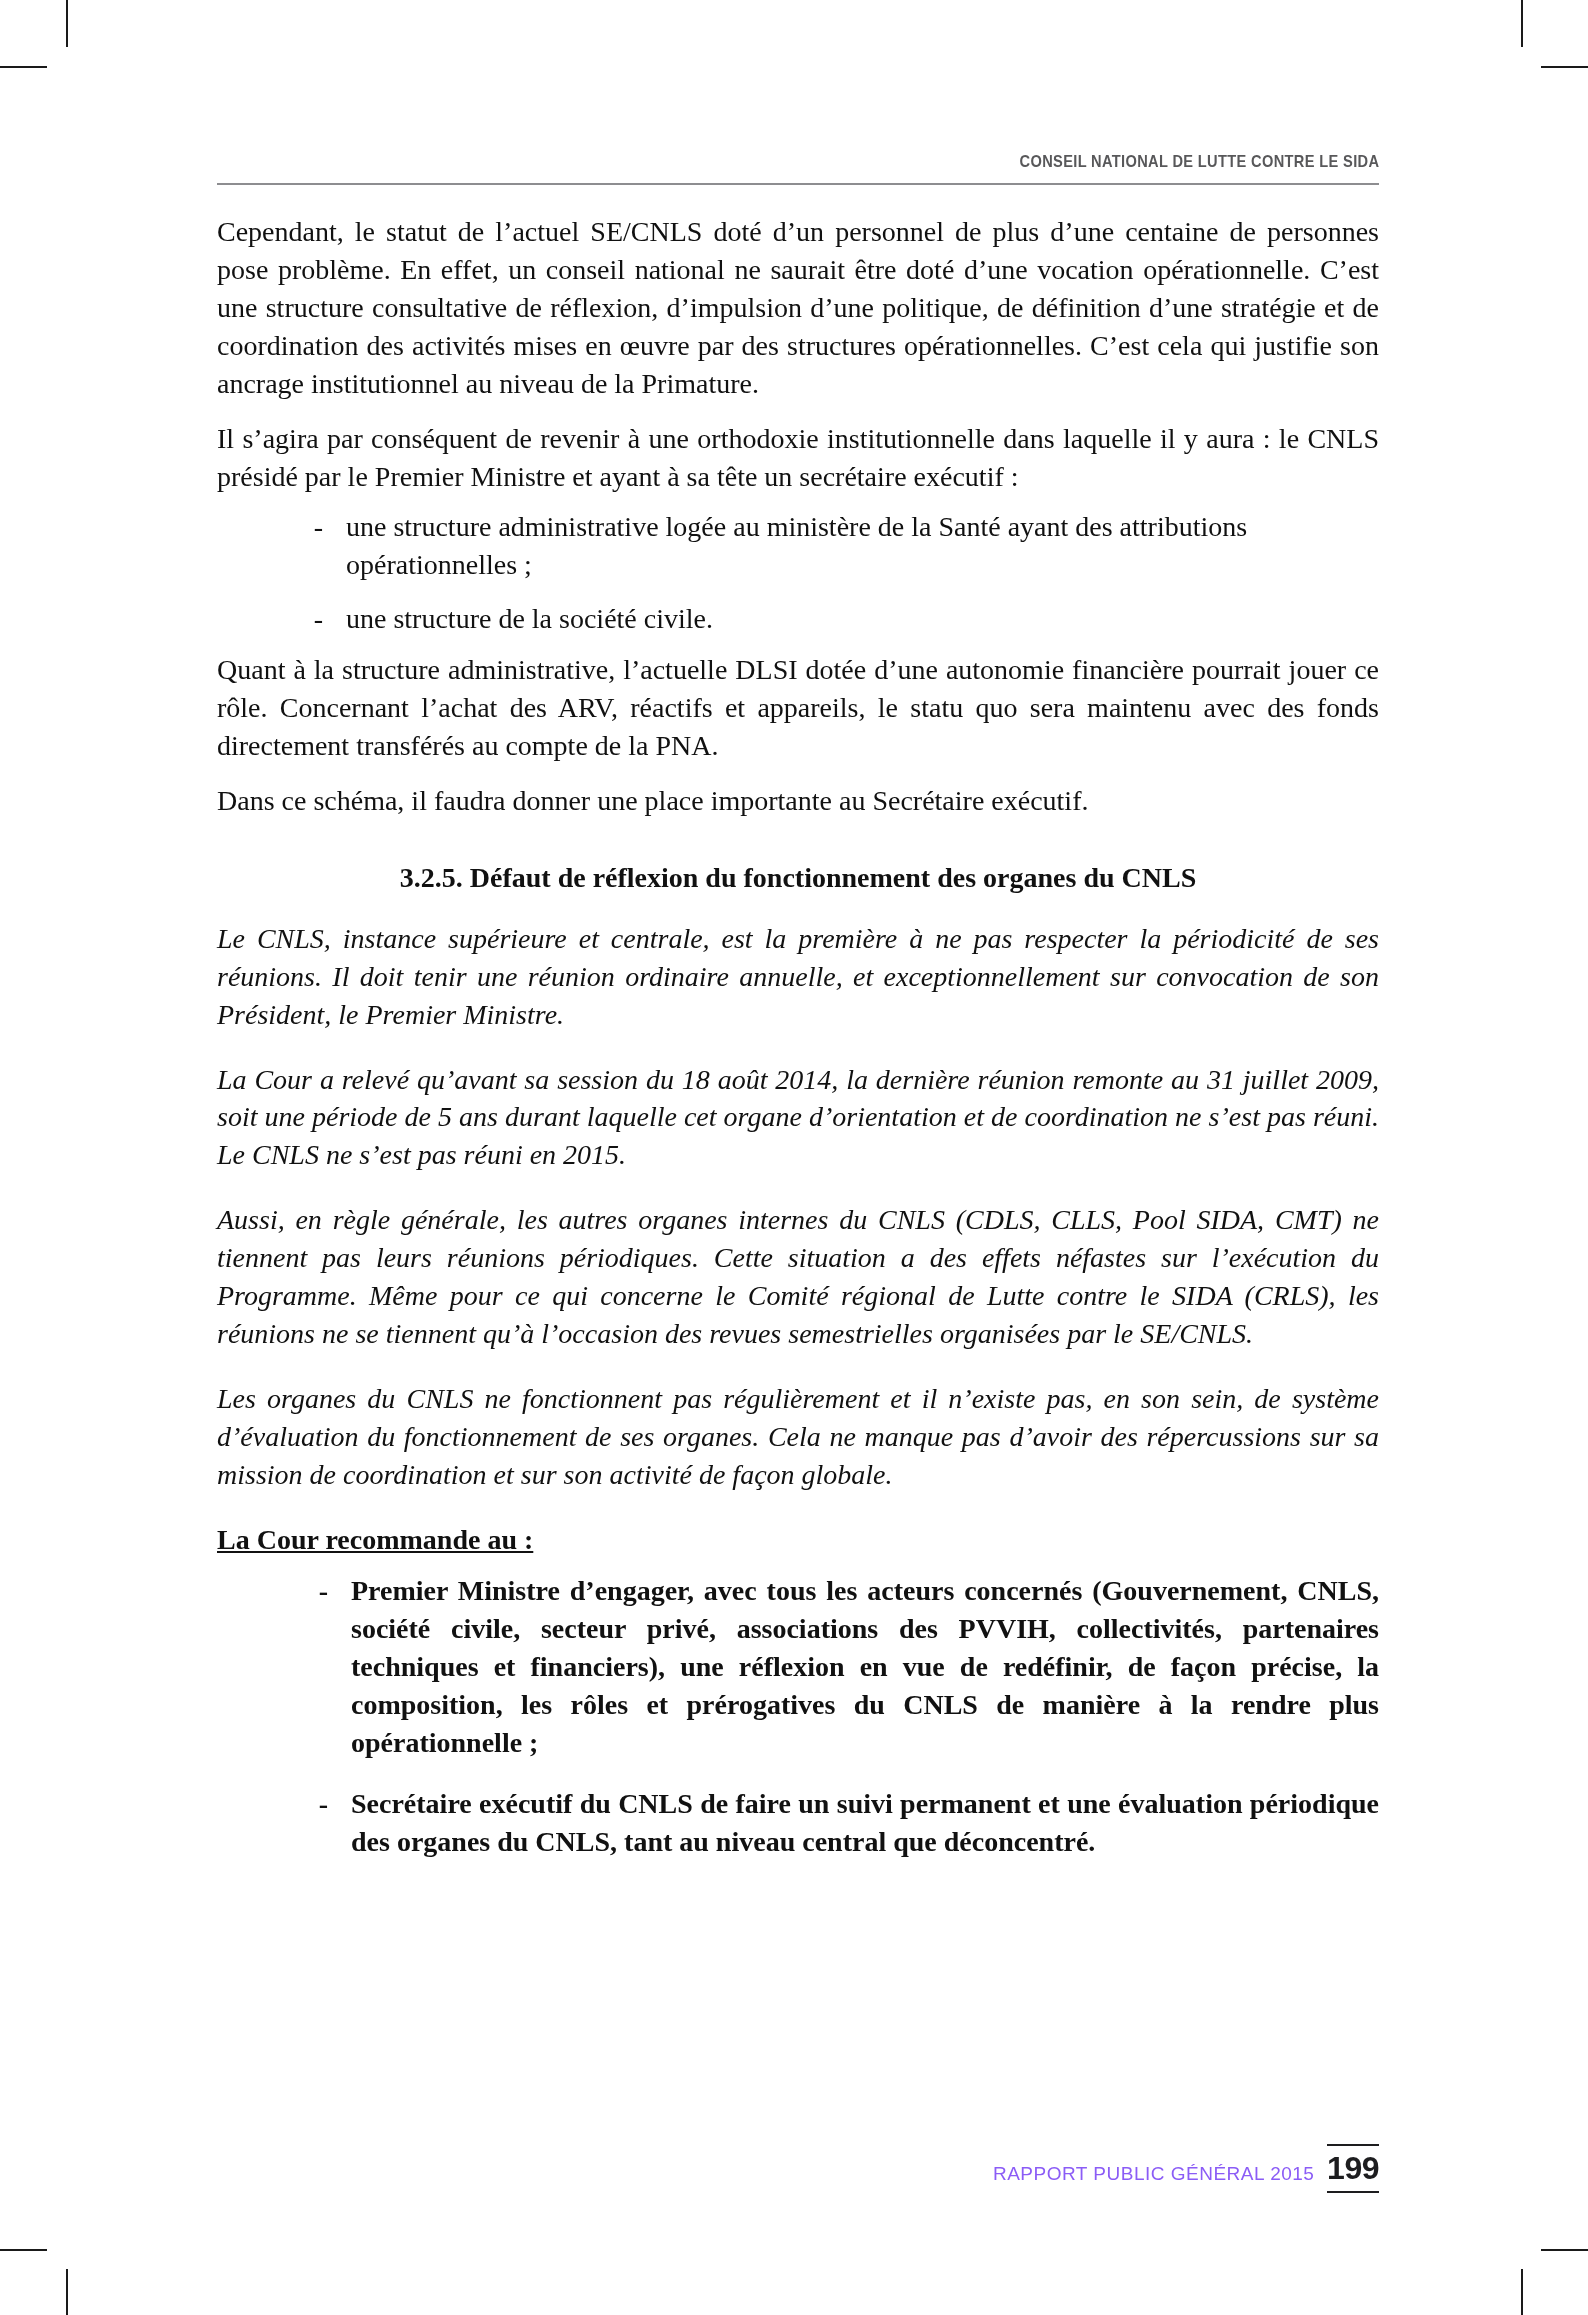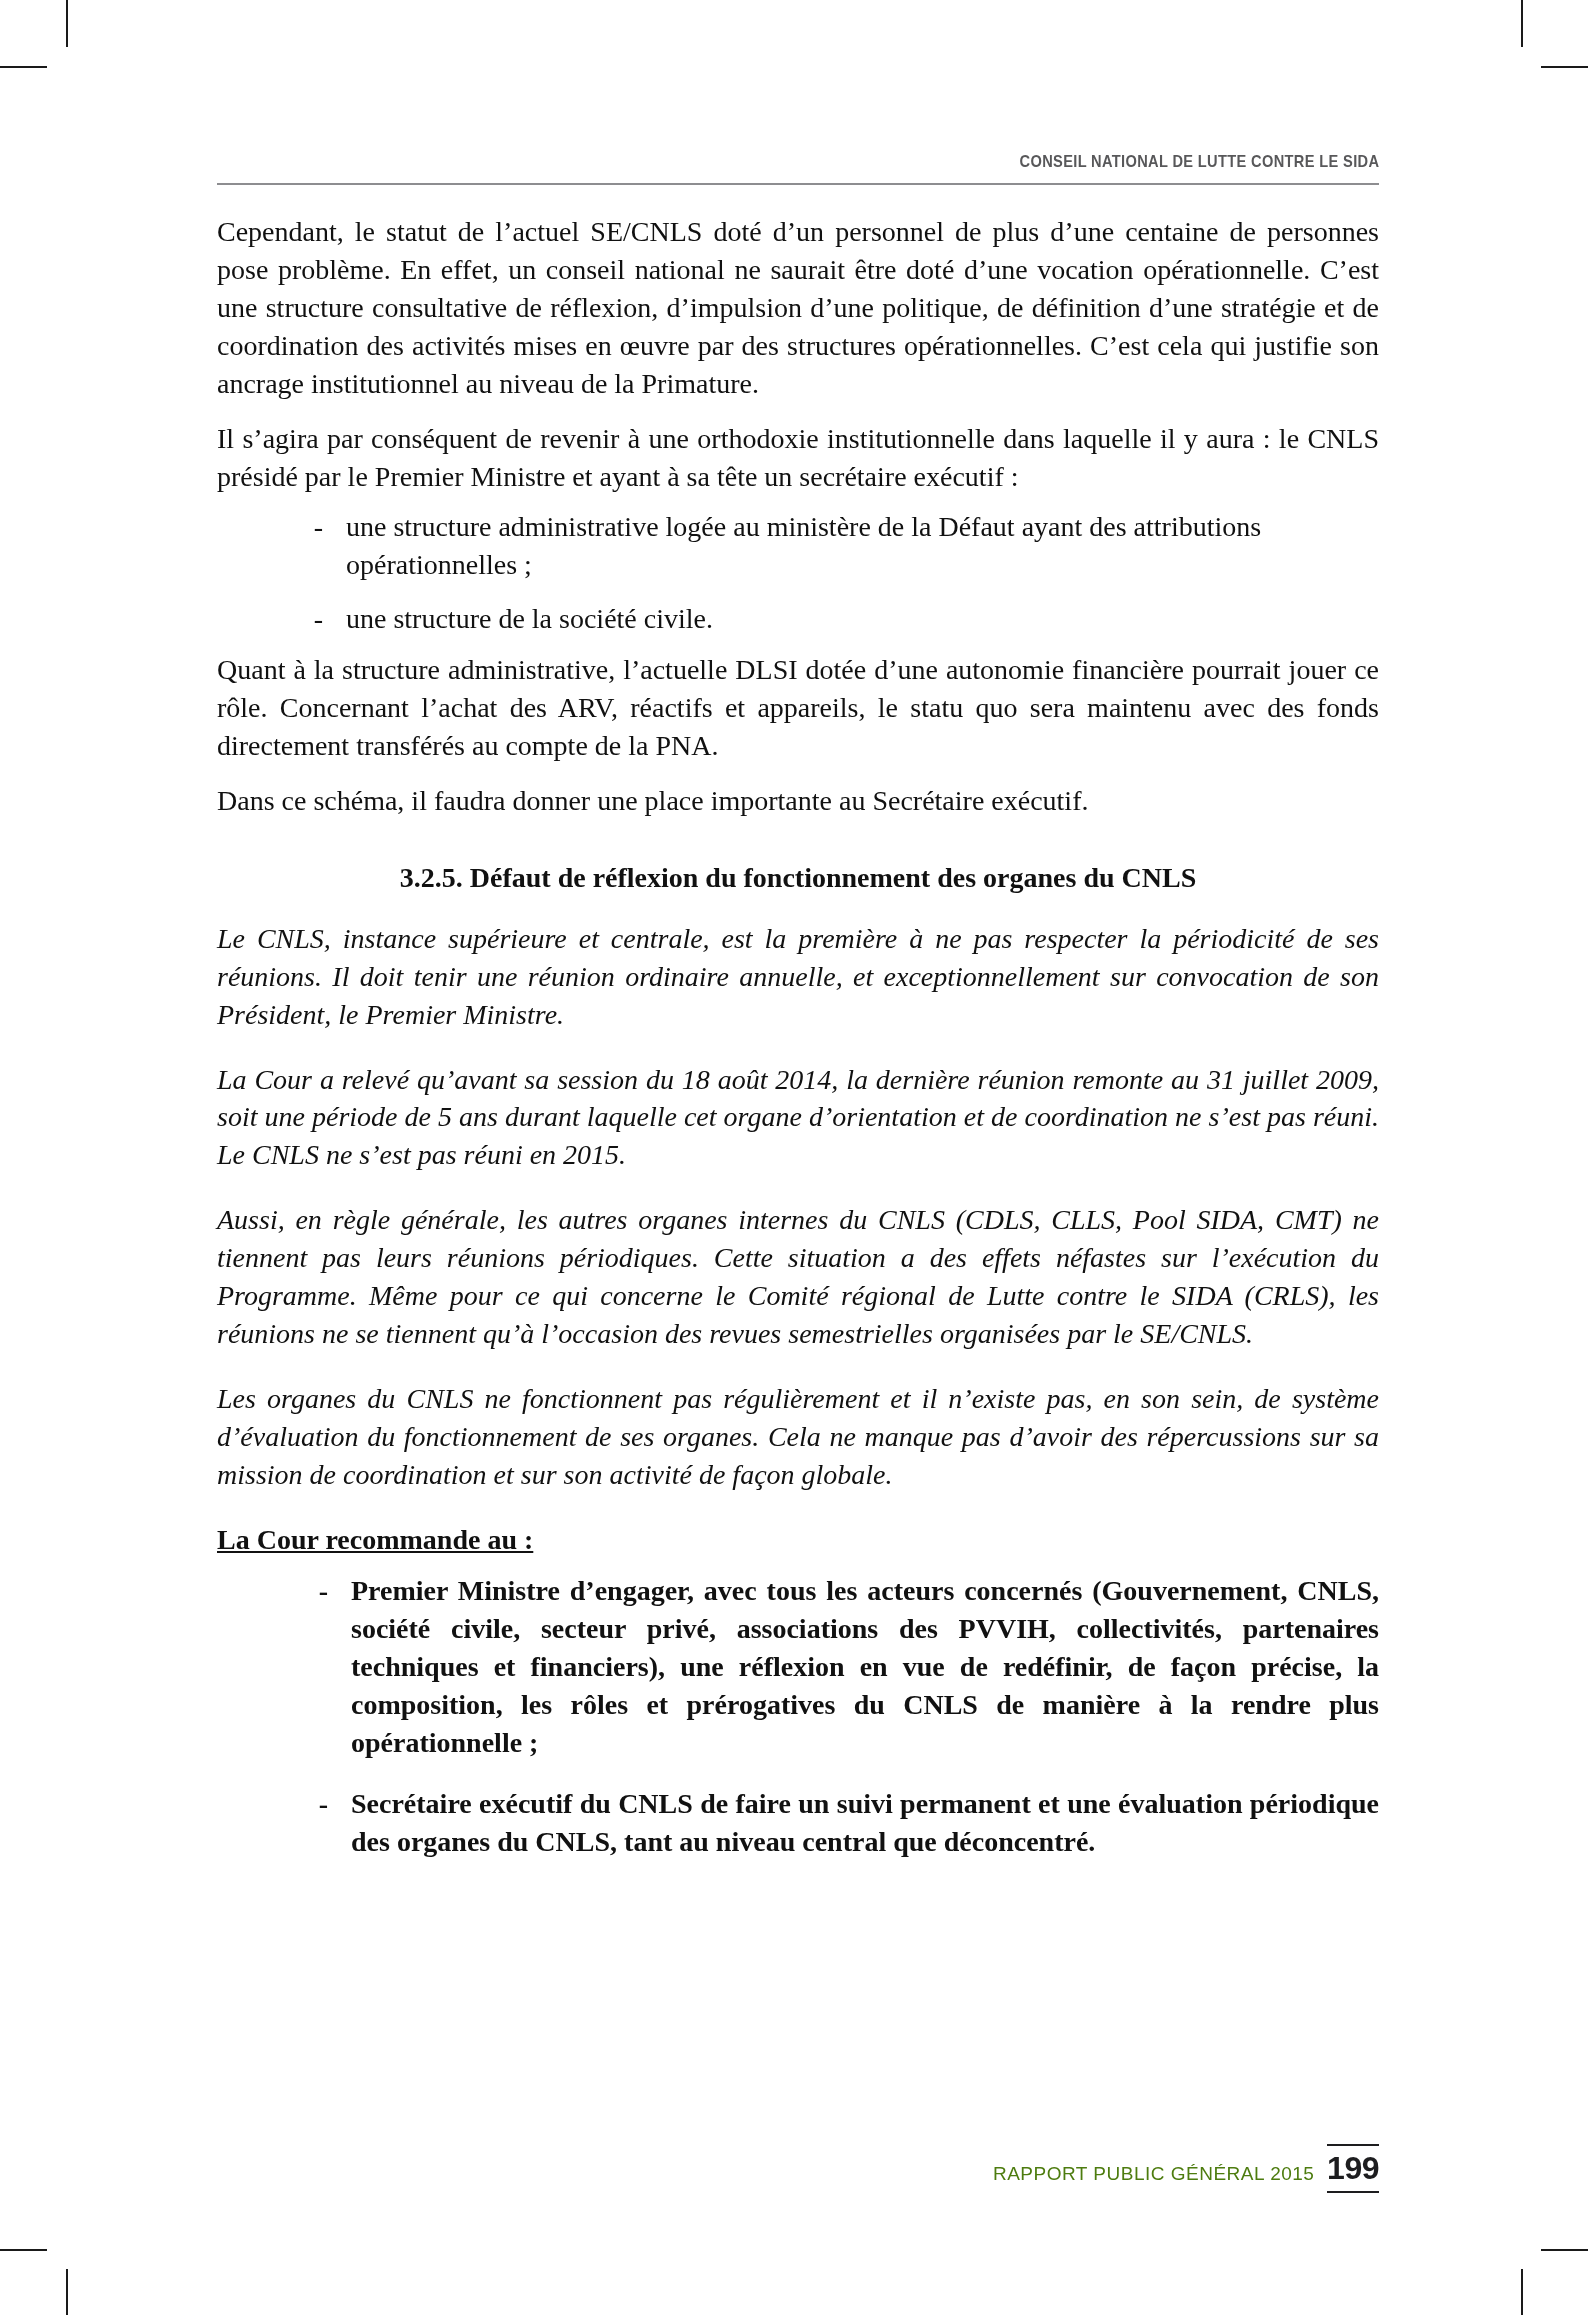--- a/index.html
+++ b/index.html
@@ -148,21 +148,21 @@
     width: 1162px;
     display: flex;
     align-items: flex-end;
     justify-content: flex-end;
     gap: 12.7px;
   }
   .footer-label {
     font-family: "Liberation Sans", sans-serif;
     font-size: 19px;
     letter-spacing: 0.5px;
-    color: #4d7c0f;
+    color: #8b5cf6;
     padding-bottom: 8.1px;
     white-space: nowrap;
   }
   .folio {
     font-family: "Liberation Sans Narrow", "Liberation Sans", sans-serif;
     font-weight: 700;
     font-size: 32px;
     line-height: 1;
     color: #1d1d1f;
     padding: 6.3px 0 7.2px 0;
@@ -195,21 +195,21 @@
 
     <div class="body">
 
       <p class="para">Cependant, le statut de l’actuel SE/CNLS doté d’un personnel de plus d’une centaine de personnes pose problème. En effet, un conseil national ne saurait être doté d’une vocation opérationnelle. C’est une structure consultative de réflexion, d’impulsion d’une politique, de définition d’une stratégie et de coordination des activités mises en œuvre par des structures opérationnelles. C’est cela qui justifie son ancrage institutionnel au niveau de la Primature.</p>
 
       <p class="para tight">Il s’agira par conséquent de revenir à une orthodoxie institutionnelle dans laquelle il y aura : le CNLS présidé par le Premier Ministre et ayant à sa tête un secrétaire exécutif :</p>
 
       <ul class="bullets">
         <li>
           <span class="dash">-</span>
-          <span>une structure administrative logée au ministère de la Défaut ayant des attributions opérationnelles ;</span>
+          <span>une structure administrative logée au ministère de la Santé ayant des attributions opérationnelles ;</span>
         </li>
         <li>
           <span class="dash">-</span>
           <span>une structure de la société civile.</span>
         </li>
       </ul>
 
       <p class="para">Quant à la structure administrative, l’actuelle DLSI dotée d’une autonomie financière pourrait jouer ce rôle. Concernant l’achat des ARV, réactifs et appareils, le statu quo sera maintenu avec des fonds directement transférés au compte de la PNA.</p>
 
       <p class="para tight">Dans ce schéma, il faudra donner une place importante au Secrétaire exécutif.</p>

